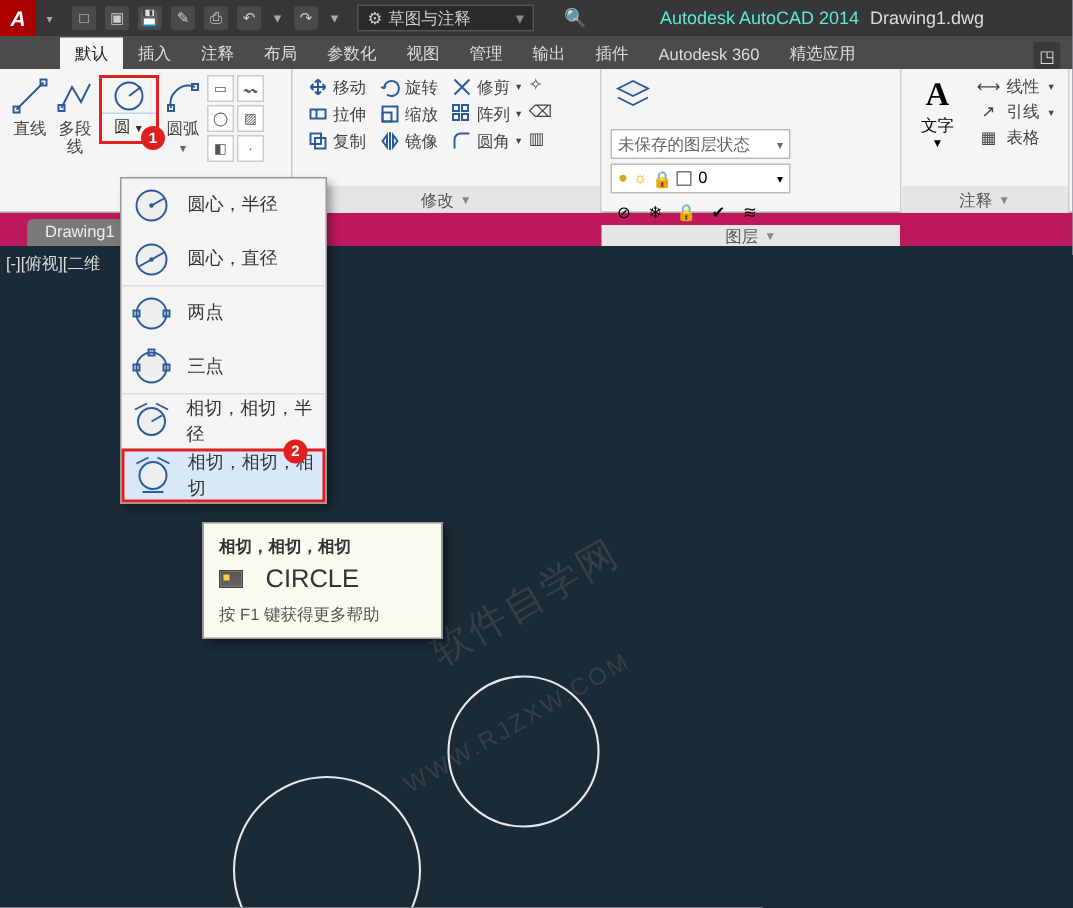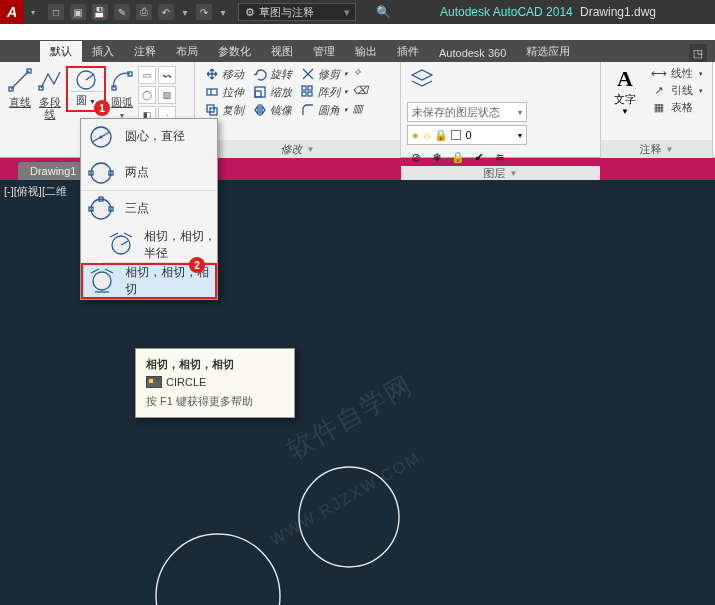--- a/index.html
+++ b/index.html
@@ -13,35 +13,35 @@
 .titlebar .qat span { width:16px; height:16px; display:flex; align-items:center; justify-content:center; background:#4a4a4a; border-radius:2px; font-size:10px; }
 .titlebar .qat span.arrow { width:10px; background:transparent; color:#aaa; }
 .titlebar .ws-sel { margin-left:10px; background:#2a2a2a; border:1px solid #555; height:18px; display:flex; align-items:center; padding:0 6px; font-size:11px; color:#ccc; }
 .titlebar .ws-sel .gear { margin-right:4px; }
 .titlebar .ws-sel .dd { margin-left:30px; color:#888; }
 .titlebar .search { margin-left:20px; color:#888; font-size:12px; }
 .titlebar .title { position:absolute; left:440px; font-size:12px; color:#5eead4; }
 .titlebar .file { position:absolute; left:580px; font-size:12px; color:#ddd; }
 
 
-.ribbon-tabs { height:22px; background:#4b4b4b; display:flex; align-items:flex-end; padding-left:40px; font-size:11px; color:#ddd;margin-top:16px; }
+.ribbon-tabs { height:22px; background:#4b4b4b; display:flex; align-items:flex-end; padding-left:40px; font-size:11px; color:#ddd; }
 .ribbon-tabs .tab { padding:3px 10px; cursor:default; }
 .ribbon-tabs .tab.active { background:#f5f5f5; color:#222; }
 .ribbon-tabs .rhelp { margin-left:auto; margin-right:8px; background:#3a3a3a; width:18px; height:18px; border-radius:2px; display:flex; align-items:center; justify-content:center; }
 
 
 .ribbon { height:96px; background:#f5f5f5; border-bottom:1px solid #aaa; display:flex; position:relative; }
 .panel { border-right:1px solid #ccc; display:flex; flex-direction:column; height:96px; }
 .panel .panel-body { flex:1; display:flex; align-items:flex-start; padding:4px 6px 0 6px; gap:2px; }
 .panel .panel-label { height:18px; background:#e5e5e5; font-size:11px; color:#555; text-align:center; display:flex; align-items:center; justify-content:center; gap:4px; }
 .panel .panel-label .dd { font-size:8px; color:#888; }
 
 .bigbtn { display:flex; flex-direction:column; align-items:center; width:32px; font-size:11px; color:#444; }
 .bigbtn .ic { width:28px; height:28px; display:flex; align-items:center; justify-content:center; margin-bottom:2px; }
-.bigbtn .lbl { line-height:12px; text-align:center;text-decoration:underline; }
+.bigbtn .lbl { line-height:12px; text-align:center; }
 .bigbtn .dd { font-size:7px; color:#666; }
 
 .draw-panel .panel-body { flex-wrap:nowrap; }
 
 
 .circle-split { border:2px solid #e02020; position:relative; width:44px; height:46px; display:flex; flex-direction:column; align-items:center; background:#f5f5f5; }
 .circle-split .ic { width:36px; height:24px; display:flex; align-items:center; justify-content:center; border-bottom:1px solid #bfd6ee; }
 .circle-split .ic svg circle { stroke:#2a5a9a; stroke-width:1.3; fill:none; }
 .circle-split .cap { font-size:11px; color:#333; padding-top:1px; }
 .circle-split .cap .dd { font-size:7px; margin-left:2px; }
@@ -84,31 +84,31 @@
 .vp { position:relative; height:441px; background:#1a2a36; overflow:hidden; }
 .vp .vpc { position:absolute; left:4px; top:4px; font-size:11px; color:#ddd; }
 .vp .wm { position:absolute; left:280px; top:220px; transform:rotate(-30deg); color:rgba(255,255,255,.10); font-size:26px; letter-spacing:2px; pointer-events:none; }
 .vp .wm2 { position:absolute; left:260px; top:310px; transform:rotate(-30deg); color:rgba(255,255,255,.10); font-size:16px; letter-spacing:2px; pointer-events:none; }
 .vp svg.circ { position:absolute; }
 
 
 .dd-menu { position:absolute; left:80px; top:118px; width:138px; background:#f4f4f4; border:1px solid #9a9a9a; box-shadow:3px 3px 6px rgba(0,0,0,.35); z-index:10; }
 .dd-menu .mi-row { display:flex; align-items:center; height:36px; font-size:12px; color:#333; padding-left:6px; gap:10px; border-bottom:1px solid rgba(0,0,0,0); }
 .dd-menu .mi-row:nth-child(2) { border-bottom:1px solid #ddd; }
-.dd-menu .mi-row:nth-child(4) { border-bottom:1px solid #ddd;margin-left:21px; }
+.dd-menu .mi-row:nth-child(4) { border-bottom:1px solid #ddd; }
 .dd-menu .mi-row .mic { width:28px; height:28px; display:flex; align-items:center; justify-content:center; }
 .dd-menu .mi-row .mic svg { width:26px; height:26px; }
 .dd-menu .mi-row.hl { border:2px solid #e02020; background:#d8e8f8; position:relative; }
 .dd-menu .mi-row.hl::after { content:"2"; position:absolute; right:10px; top:-8px; width:16px; height:16px; background:#e02020; border-radius:50%; color:#fff; font-size:10px; font-weight:bold; display:flex; align-items:center; justify-content:center; }
 
 
 .tooltip { position:absolute; left:135px; top:348px; width:160px; background:#fbfbf0; border:1px solid #999; box-shadow:3px 3px 6px rgba(0,0,0,.4); padding:8px 10px; font-size:11px; color:#333; z-index:11; }
 .tooltip .tt-title { font-weight:bold; margin-bottom:4px; }
 .tooltip .tt-desc { color:#555; margin-bottom:8px; }
-.tooltip .tt-cmd { display:flex; align-items:center; gap:4px; font-size:11px; margin-bottom:6px; }
+.tooltip .tt-cmd { display:flex; align-items:center; gap:15px; font-size:17px; margin-bottom:6px; }
 .tooltip .tt-cmd .cmdic { width:16px; height:12px; background:linear-gradient(#555,#666); border:1px solid #444; position:relative; }
 .tooltip .tt-cmd .cmdic::after { content:""; position:absolute; left:2px; top:2px; width:4px; height:4px; background:#ffd040; }
 .tooltip .tt-f1 { color:#555; }
 
 
 .stk { stroke:#2a5a9a; stroke-width:1.3; fill:none; }
 .stkf { stroke:#2a5a9a; stroke-width:1.3; fill:#eee; }
 </style>
 </head>
 <body>
@@ -198,21 +198,21 @@
         <div class="sm">▭</div>
         <div class="sm">〰</div>
         <div class="sm">◯</div>
         <div class="sm">▨</div>
         <div class="sm">◧</div>
         <div class="sm">·</div>
       </div>
     </div>
   </div>
 
-  <div class="panel" style="width:206px;font-style:italic;">
+  <div class="panel" style="width:206px;">
     <div class="panel-body">
       <div class="mod-cmds">
         <div class="row">
           <div class="cmd">
               <span class="mi">
                 <svg>
                   <path d="M7 2v10M2 7h10M7 2l-2 2M7 2l2 2M7 12l-2-2M7 12l2-2M2 7l2-2M2 7l2 2M12 7l-2-2M12 7l-2 2" class="stk"></path>
                 </svg>
               </span>
               <span>移动</span>
@@ -395,20 +395,30 @@
   <svg class="circ" style="left:148px; top:346px;" width="140" height="140">
       <circle cx="70" cy="70" r="62" stroke="#e8e8e8" stroke-width="1.4" fill="none"></circle>
     </svg>
 </div>
 
 <div class="dd-menu">
   <div class="mi-row">
     <span class="mic">
         <svg>
           <circle cx="13" cy="13" r="10" class="stkf"></circle>
+          <line x1="13" y1="13" x2="22" y2="8" class="stk"></line>
+          <circle cx="13" cy="13" r="1.5" fill="#2a5a9a"></circle>
+        </svg>
+      </span>
+    <span>圆心，半径</span>
+  </div>
+  <div class="mi-row">
+    <span class="mic">
+        <svg>
+          <circle cx="13" cy="13" r="10" class="stkf"></circle>
           <line x1="4" y1="18" x2="22" y2="8" class="stk"></line>
           <circle cx="13" cy="13" r="1.5" fill="#2a5a9a"></circle>
         </svg>
       </span>
     <span>圆心，直径</span>
   </div>
   <div class="mi-row">
     <span class="mic">
         <svg>
           <circle cx="13" cy="13" r="10" class="stkf"></circle>

